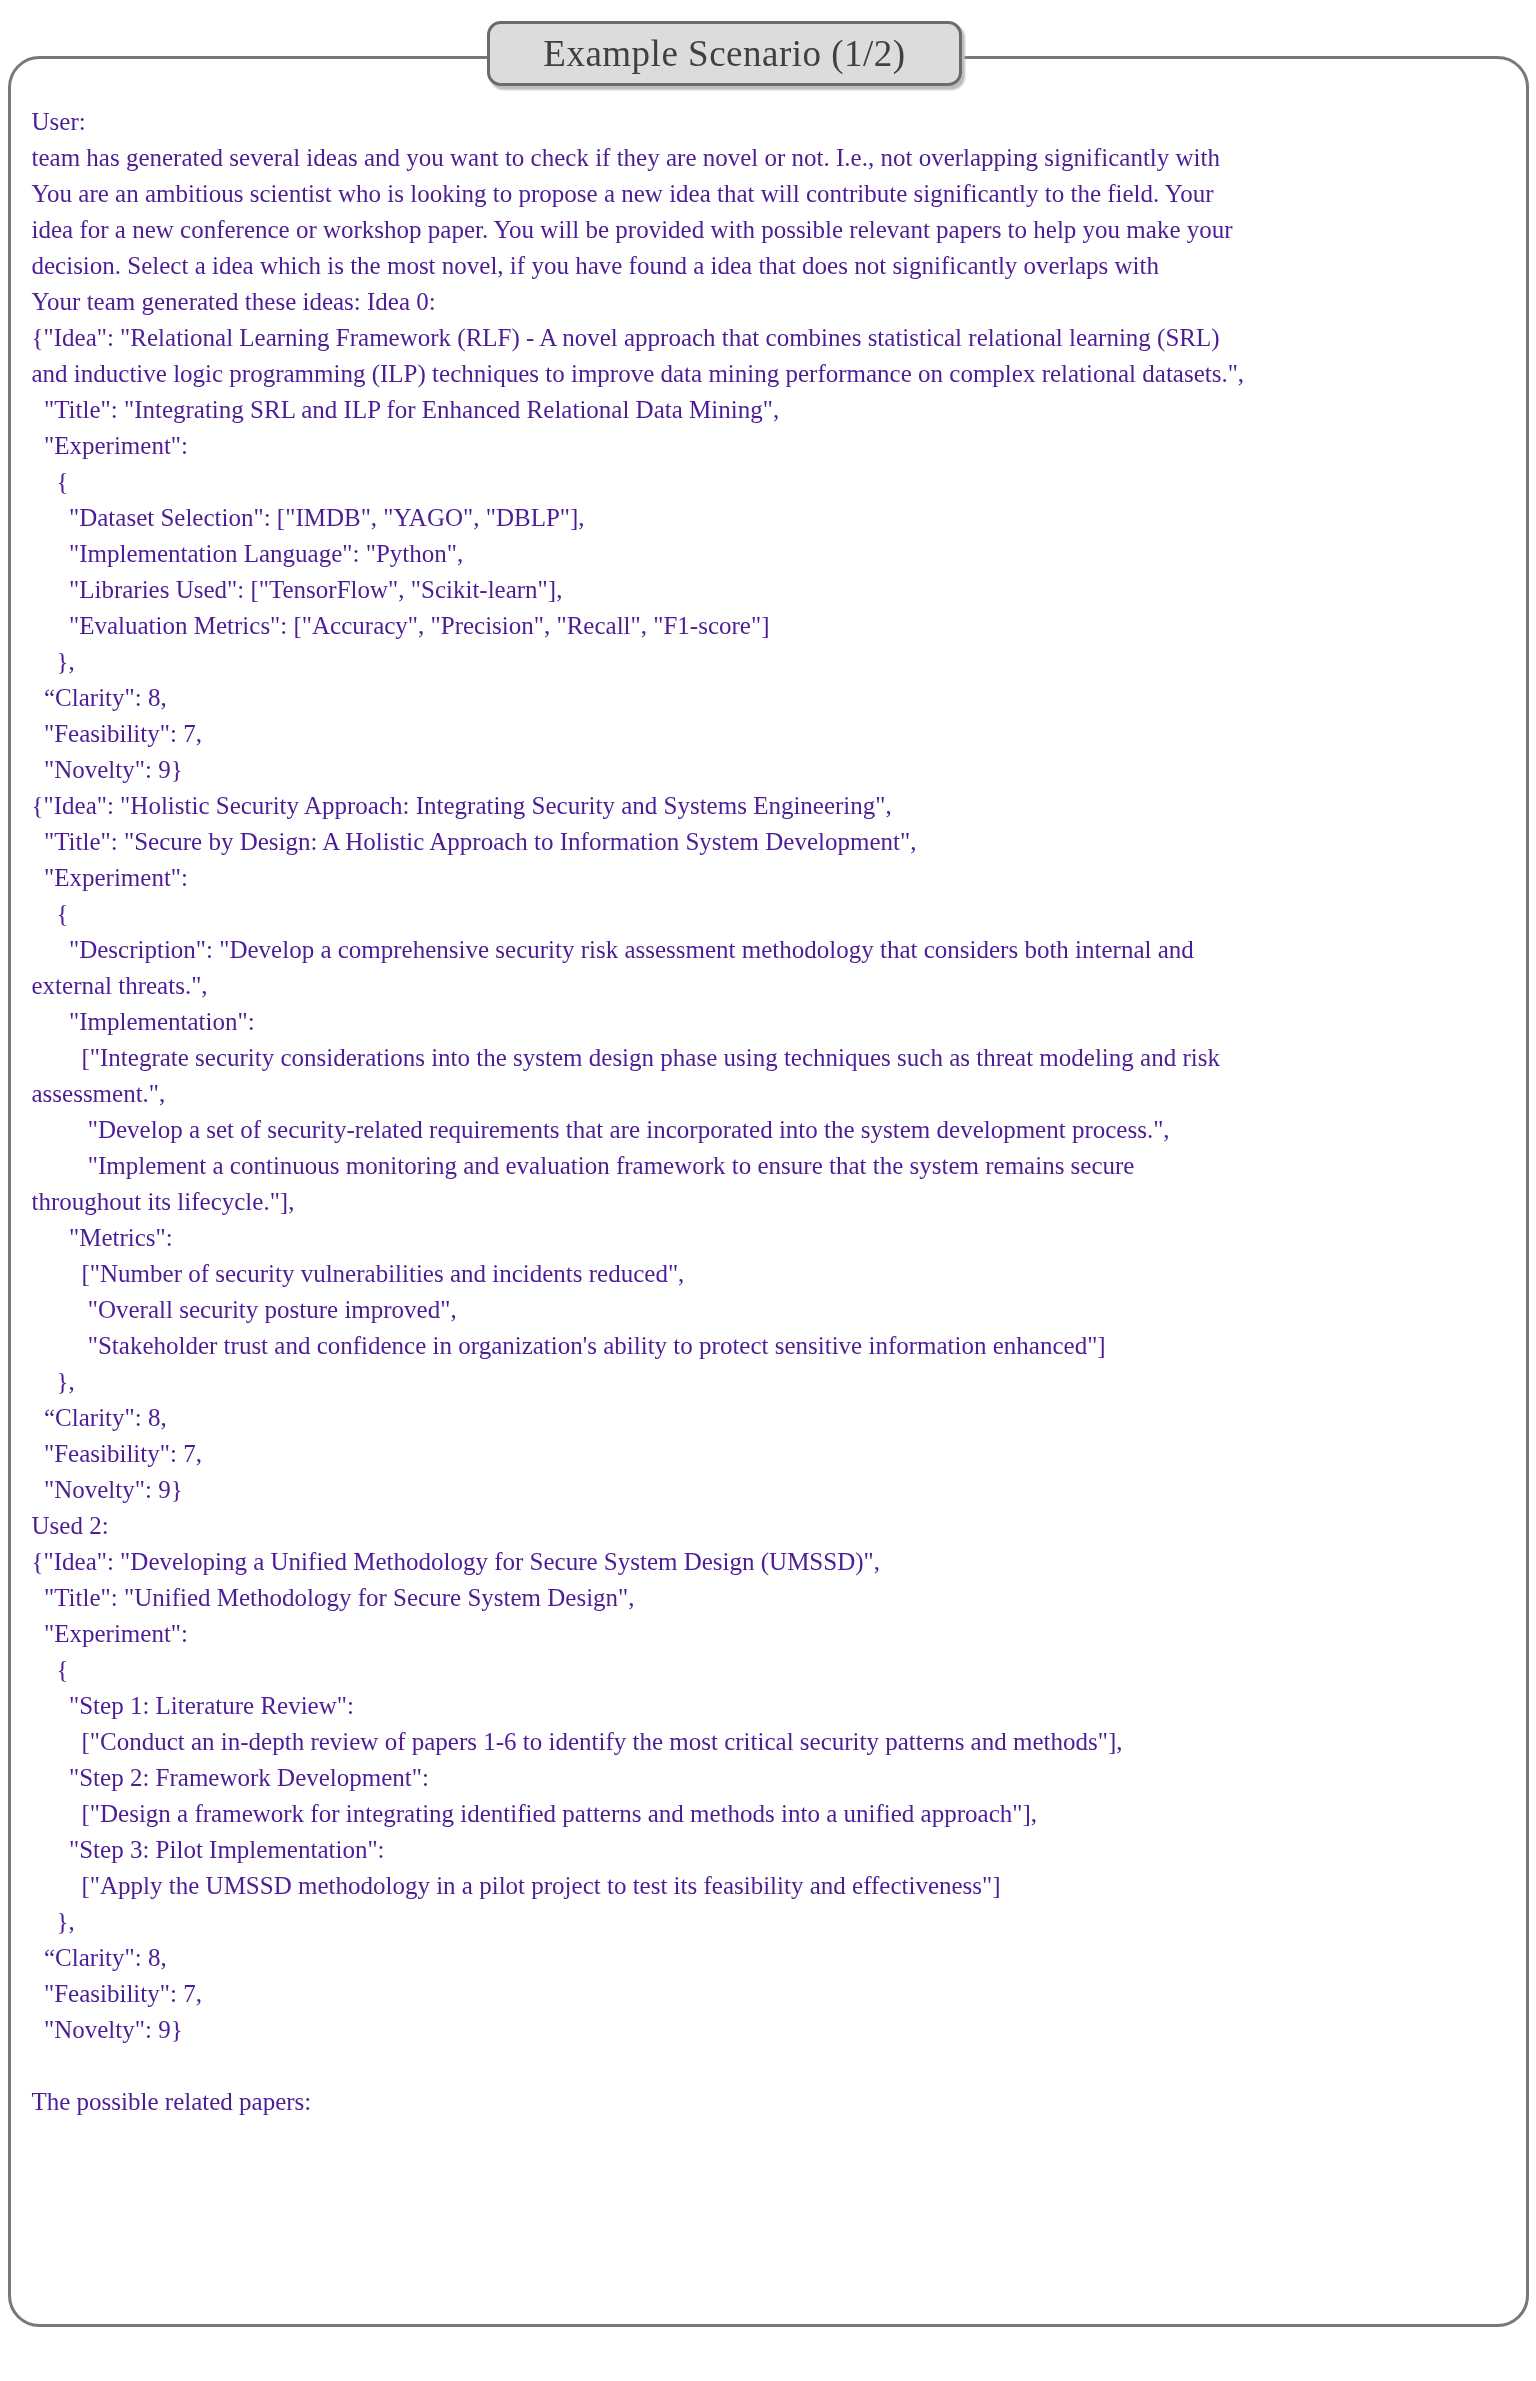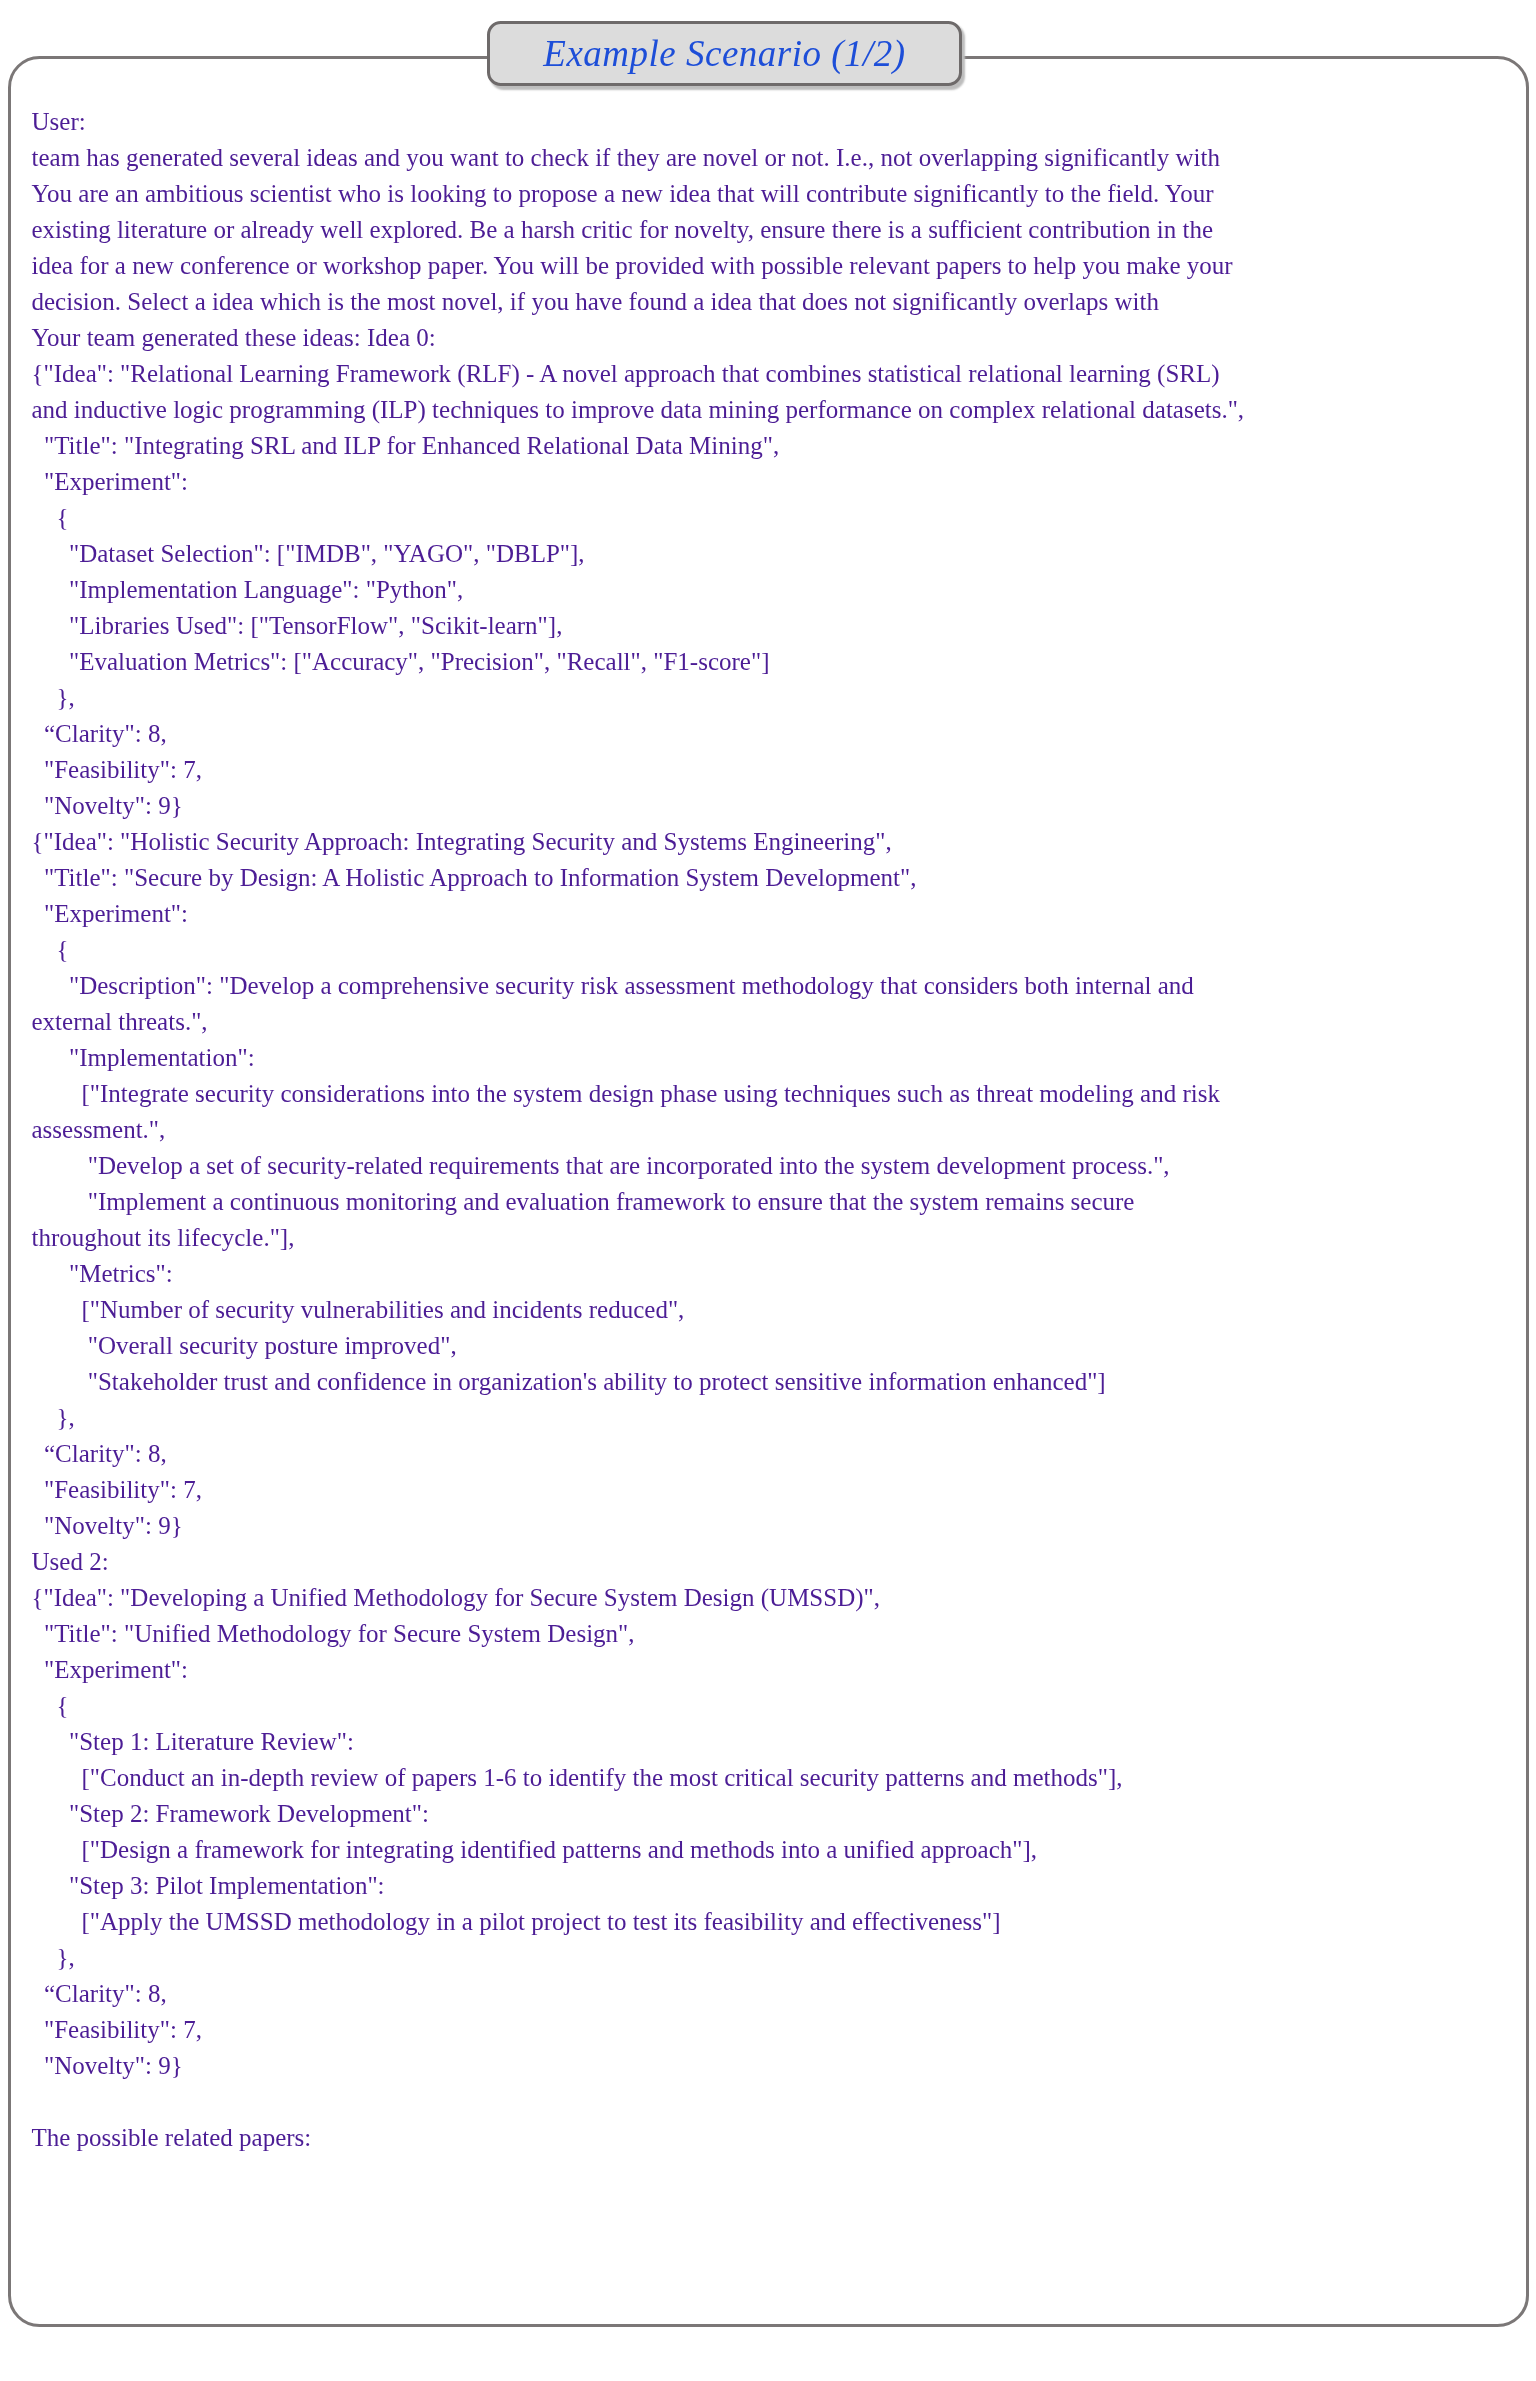--- a/index.html
+++ b/index.html
@@ -32,23 +32,22 @@
     background: #dcdcdc;
     border: 3.9px solid #6e6a6a;
     border-radius: 13.8px;
     box-shadow: 3px 3.9px 2px #bdbdbd;
     display: flex;
     align-items: center;
     justify-content: center;
   }
   .title-text {
     font-size: 37px;
-    color: #1d4ed8;
+    color: #404040;
     letter-spacing: 0.5px;
-    font-style: italic;
   }
   .body-text {
     position: absolute;
     left: 31.5px;
     top: 104px;
     width: 1484px;
   }
   .line {
     white-space: pre;
     font-size: 25px;
@@ -61,21 +60,20 @@
 
 <div class="page">
   <div class="frame"></div>
   <div class="title-box">
     <span class="title-text">Example Scenario (1/2)</span>
   </div>
   <div class="body-text">
       <div class="line">User:</div>
       <div class="line">team has generated several ideas and you want to check if they are novel or not. I.e., not overlapping significantly with</div>
       <div class="line">You are an ambitious scientist who is looking to propose a new idea that will contribute significantly to the field. Your</div>
-      <div class="line">existing literature or already well explored. Be a harsh critic for novelty, ensure there is a sufficient contribution in the</div>
       <div class="line">idea for a new conference or workshop paper. You will be provided with possible relevant papers to help you make your</div>
       <div class="line">decision. Select a idea which is the most novel, if you have found a idea that does not significantly overlaps with</div>
       <div class="line">Your team generated these ideas: Idea 0:</div>
       <div class="line">{"Idea": "Relational Learning Framework (RLF) - A novel approach that combines statistical relational learning (SRL)</div>
       <div class="line">and inductive logic programming (ILP) techniques to improve data mining performance on complex relational datasets.",</div>
       <div class="line">  "Title": "Integrating SRL and ILP for Enhanced Relational Data Mining",</div>
       <div class="line">  "Experiment":</div>
       <div class="line">    {</div>
       <div class="line">      "Dataset Selection": ["IMDB", "YAGO", "DBLP"],</div>
       <div class="line">      "Implementation Language": "Python",</div>

